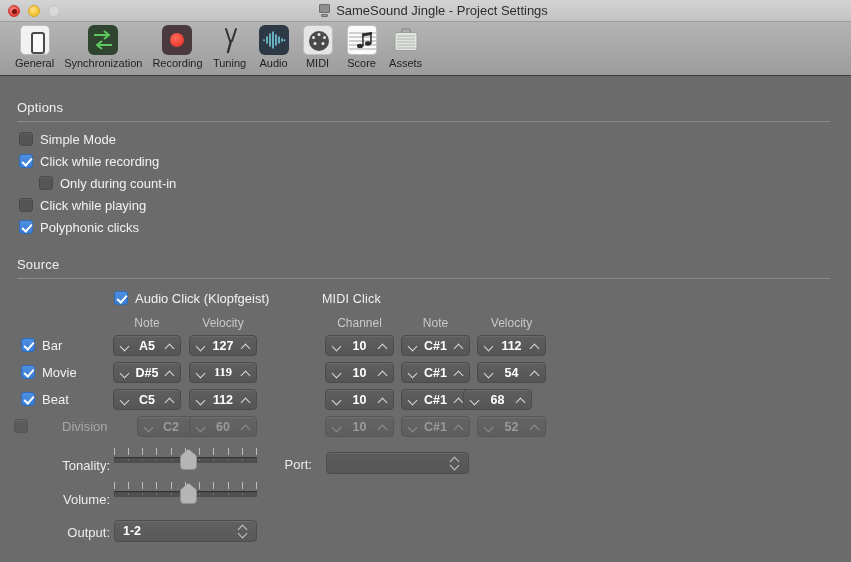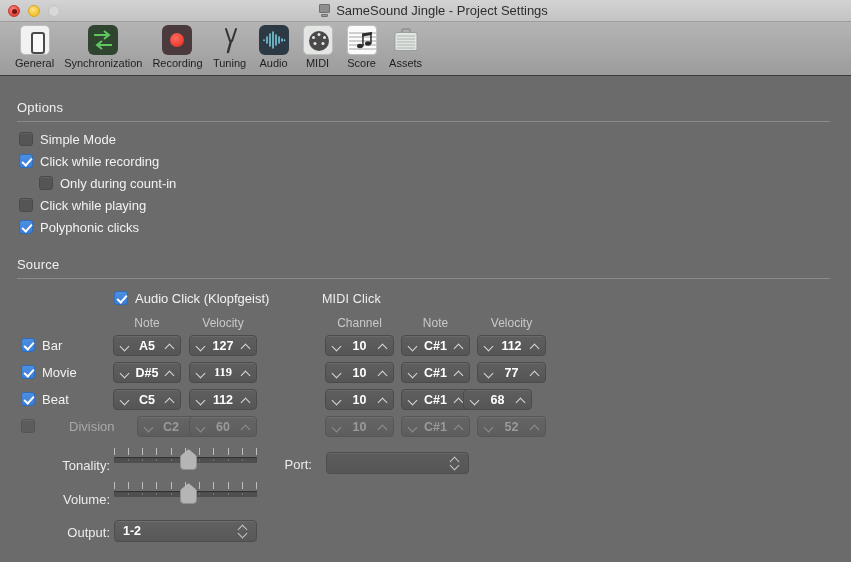--- a/index.html
+++ b/index.html
@@ -362,21 +362,21 @@
     <span class="val">10</span>
     <span class="chev up"></span>
   </div>
   <div class="stepper" style="left:401px; top:286px; width:69px;">
     <span class="chev dn"></span>
     <span class="val">C#1</span>
     <span class="chev up"></span>
   </div>
   <div class="stepper" style="left:477px; top:286px; width:69px;">
     <span class="chev dn"></span>
-    <span class="val">77</span>
+    <span class="val">54</span>
     <span class="chev up"></span>
   </div>
 
   <div class="cbrow" style="left:21px; top:316px;">
     <span class="cb on"></span>
     <span class="lbl">Beat</span>
   </div>
   <div class="stepper" style="left:113px; top:313px; width:68px;">
     <span class="chev dn"></span>
     <span class="val">C5</span>
@@ -396,21 +396,21 @@
     <span class="chev dn"></span>
     <span class="val">C#1</span>
     <span class="chev up"></span>
   </div>
   <div class="stepper" style="left:463px; top:313px; width:69px;">
     <span class="chev dn"></span>
     <span class="val">68</span>
     <span class="chev up"></span>
   </div>
 
-  <div class="cbrow dim" style="left:21px; top:343px;gap:34px;">
+  <div class="cbrow dim" style="left:14px; top:343px;gap:34px;">
     <span class="cb off disabled"></span>
     <span class="lbl">Division</span>
   </div>
   <div class="stepper disabled" style="left:113px; top:340px; width:68px;margin-left:24px;">
     <span class="chev dn"></span>
     <span class="val">C2</span>
     <span class="chev up"></span>
   </div>
   <div class="stepper disabled" style="left:189px; top:340px; width:68px;">
     <span class="chev dn"></span>

